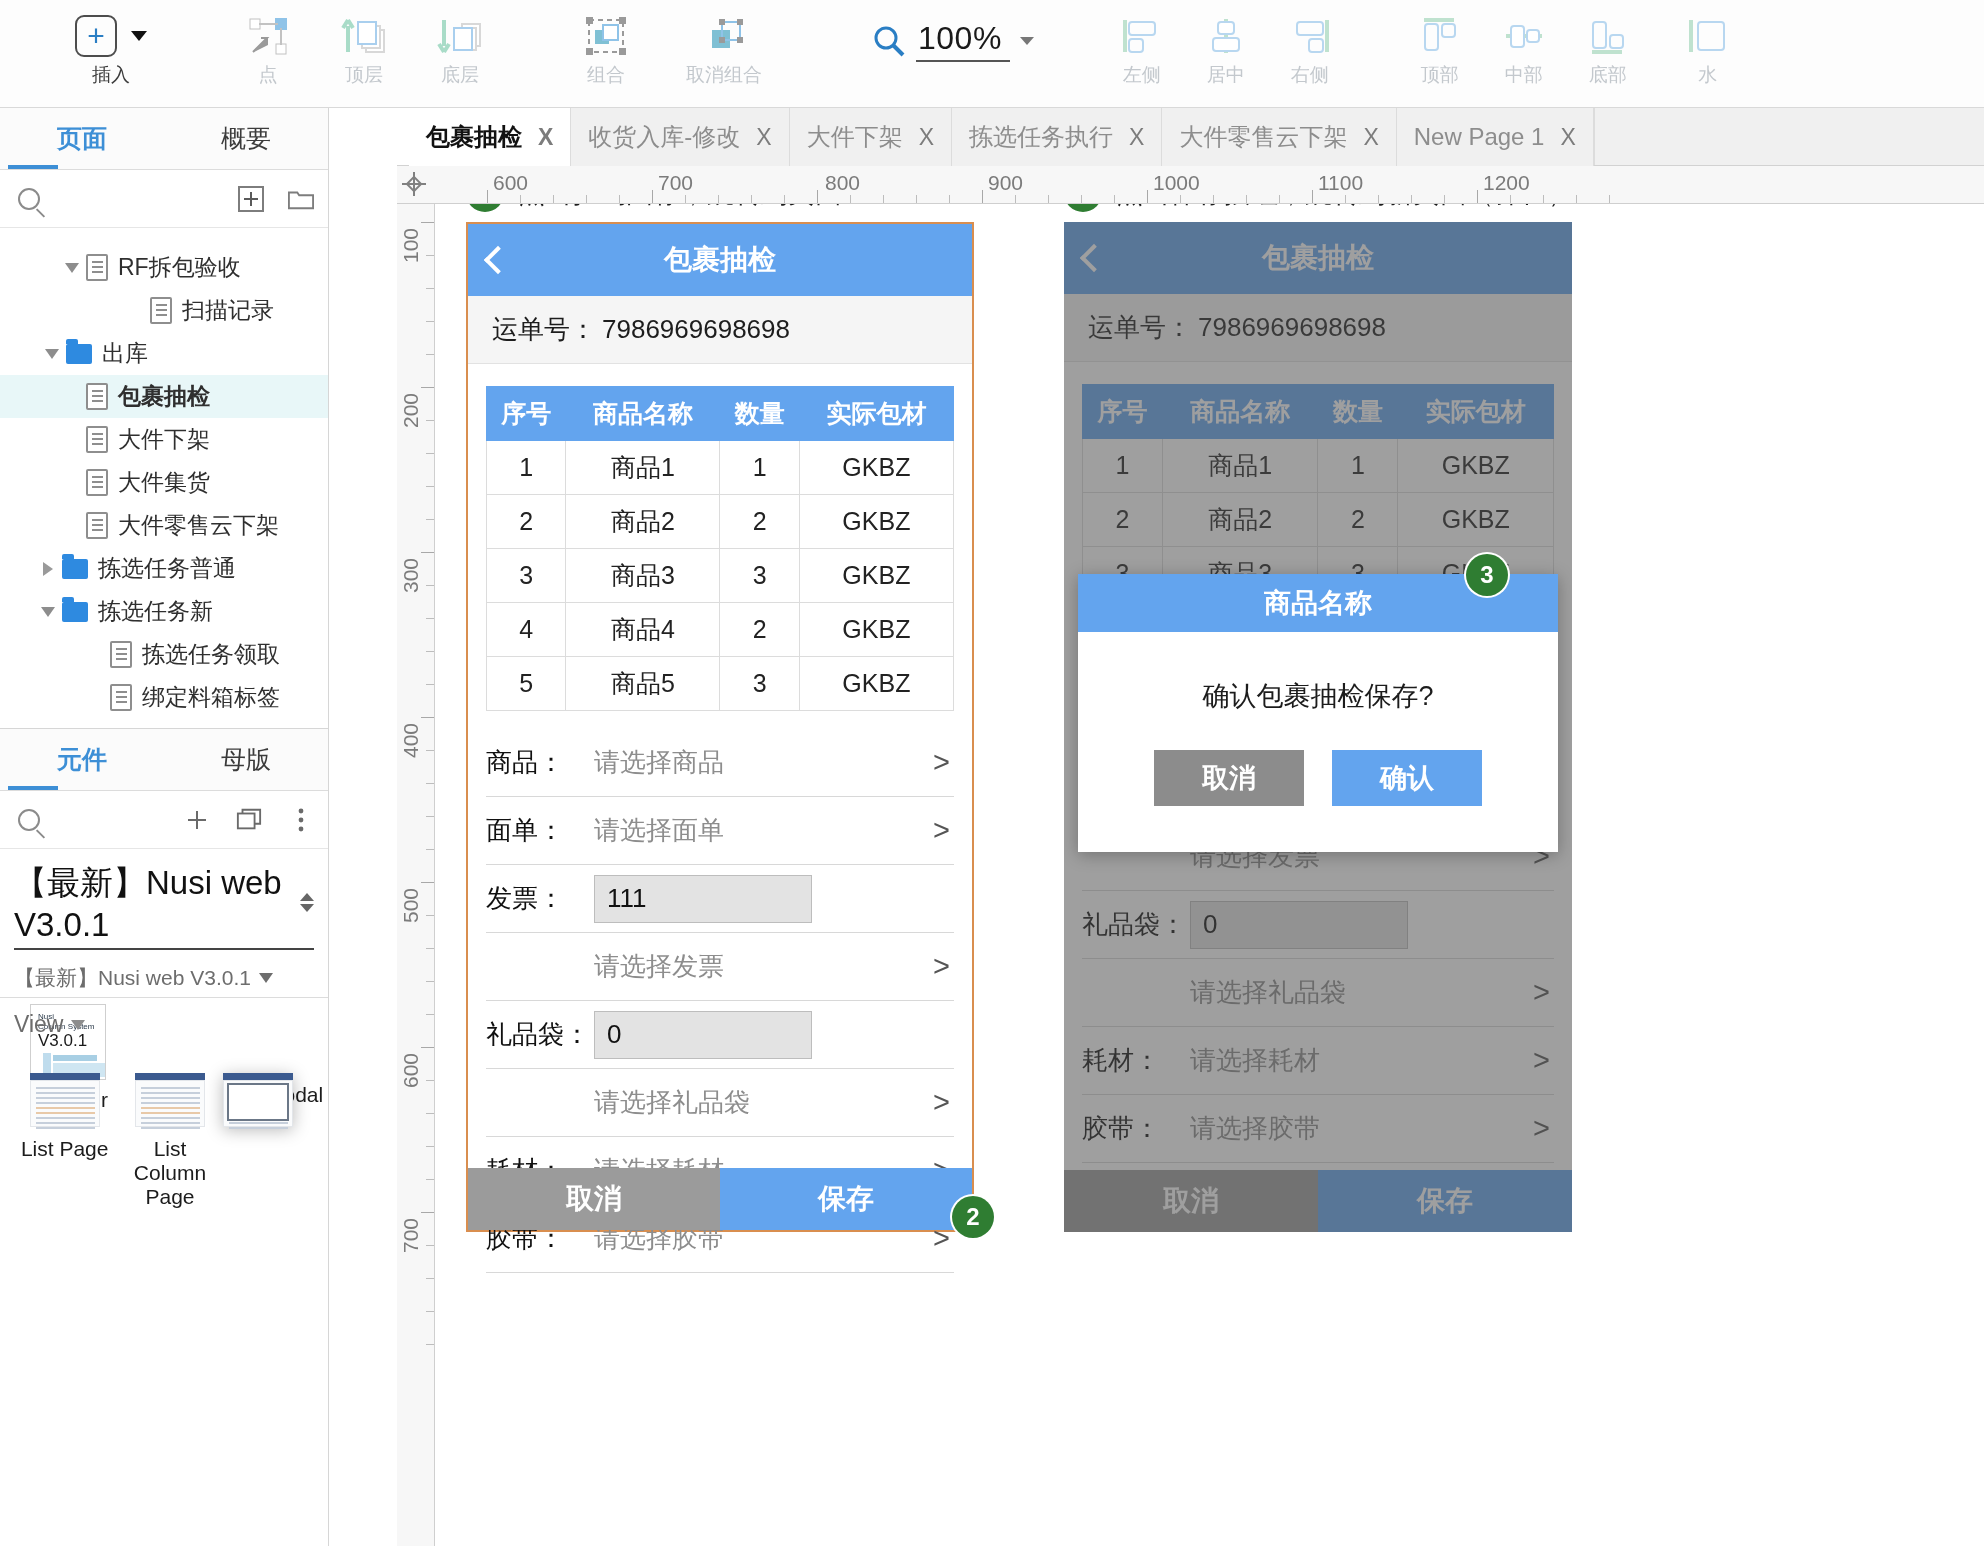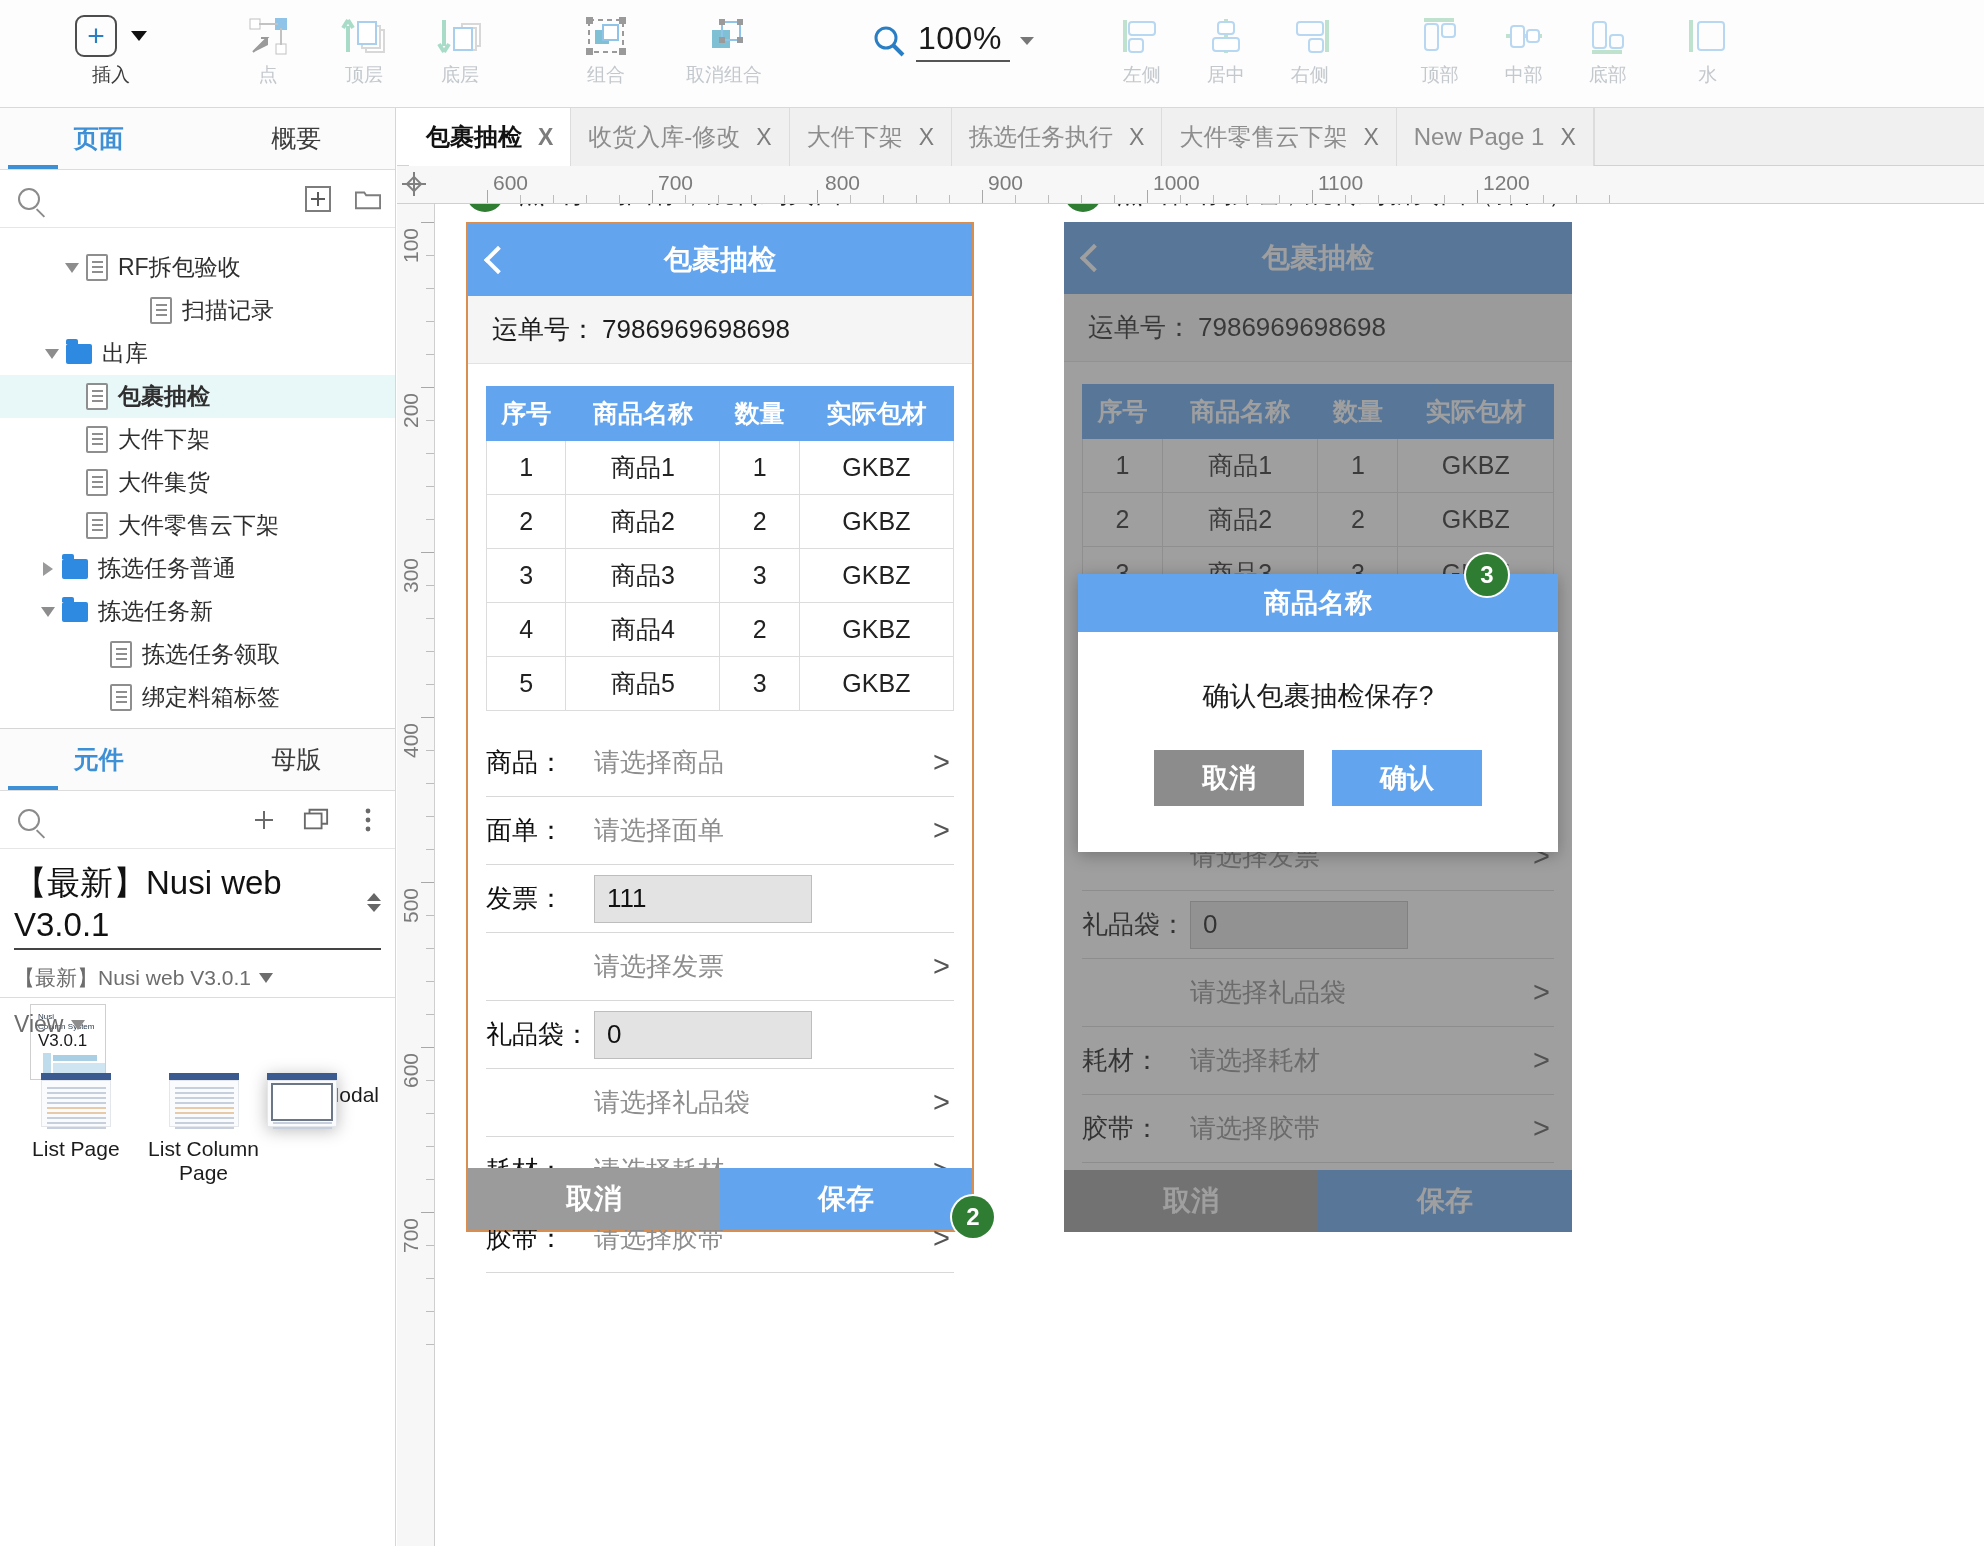--- a/index.html
+++ b/index.html
@@ -66,21 +66,21 @@
     margin-top: 12px;
   }
   .zoom-val {
     font-size: 32px; color: #1a1a1a; border-bottom: 2px solid #555;
     padding: 0 8px 3px 2px; letter-spacing: 0.5px;
   }
   .zoom-caret { width:0;height:0;border-left:7px solid transparent;border-right:7px solid transparent;border-top:8px solid #777; }
 
   
   .left-col {
-    position: absolute; left: 0; top: 108px; width: 396px; height: 1438px;
+    position: absolute; left: 0; top: 108px; width: 329px; height: 1438px;
     border-right: 1px solid #d6d6d6; background: #fff;
   }
   .panel-tabs {
     height: 62px; display: flex; background: #fbfbfb;
     border-bottom: 1px solid #dcdcdc;
   }
   .panel-tab {
     flex: 1; display: flex; align-items: center; justify-content: center;
     font-size: 25px; color: #3b3b3b; position: relative;
   }

